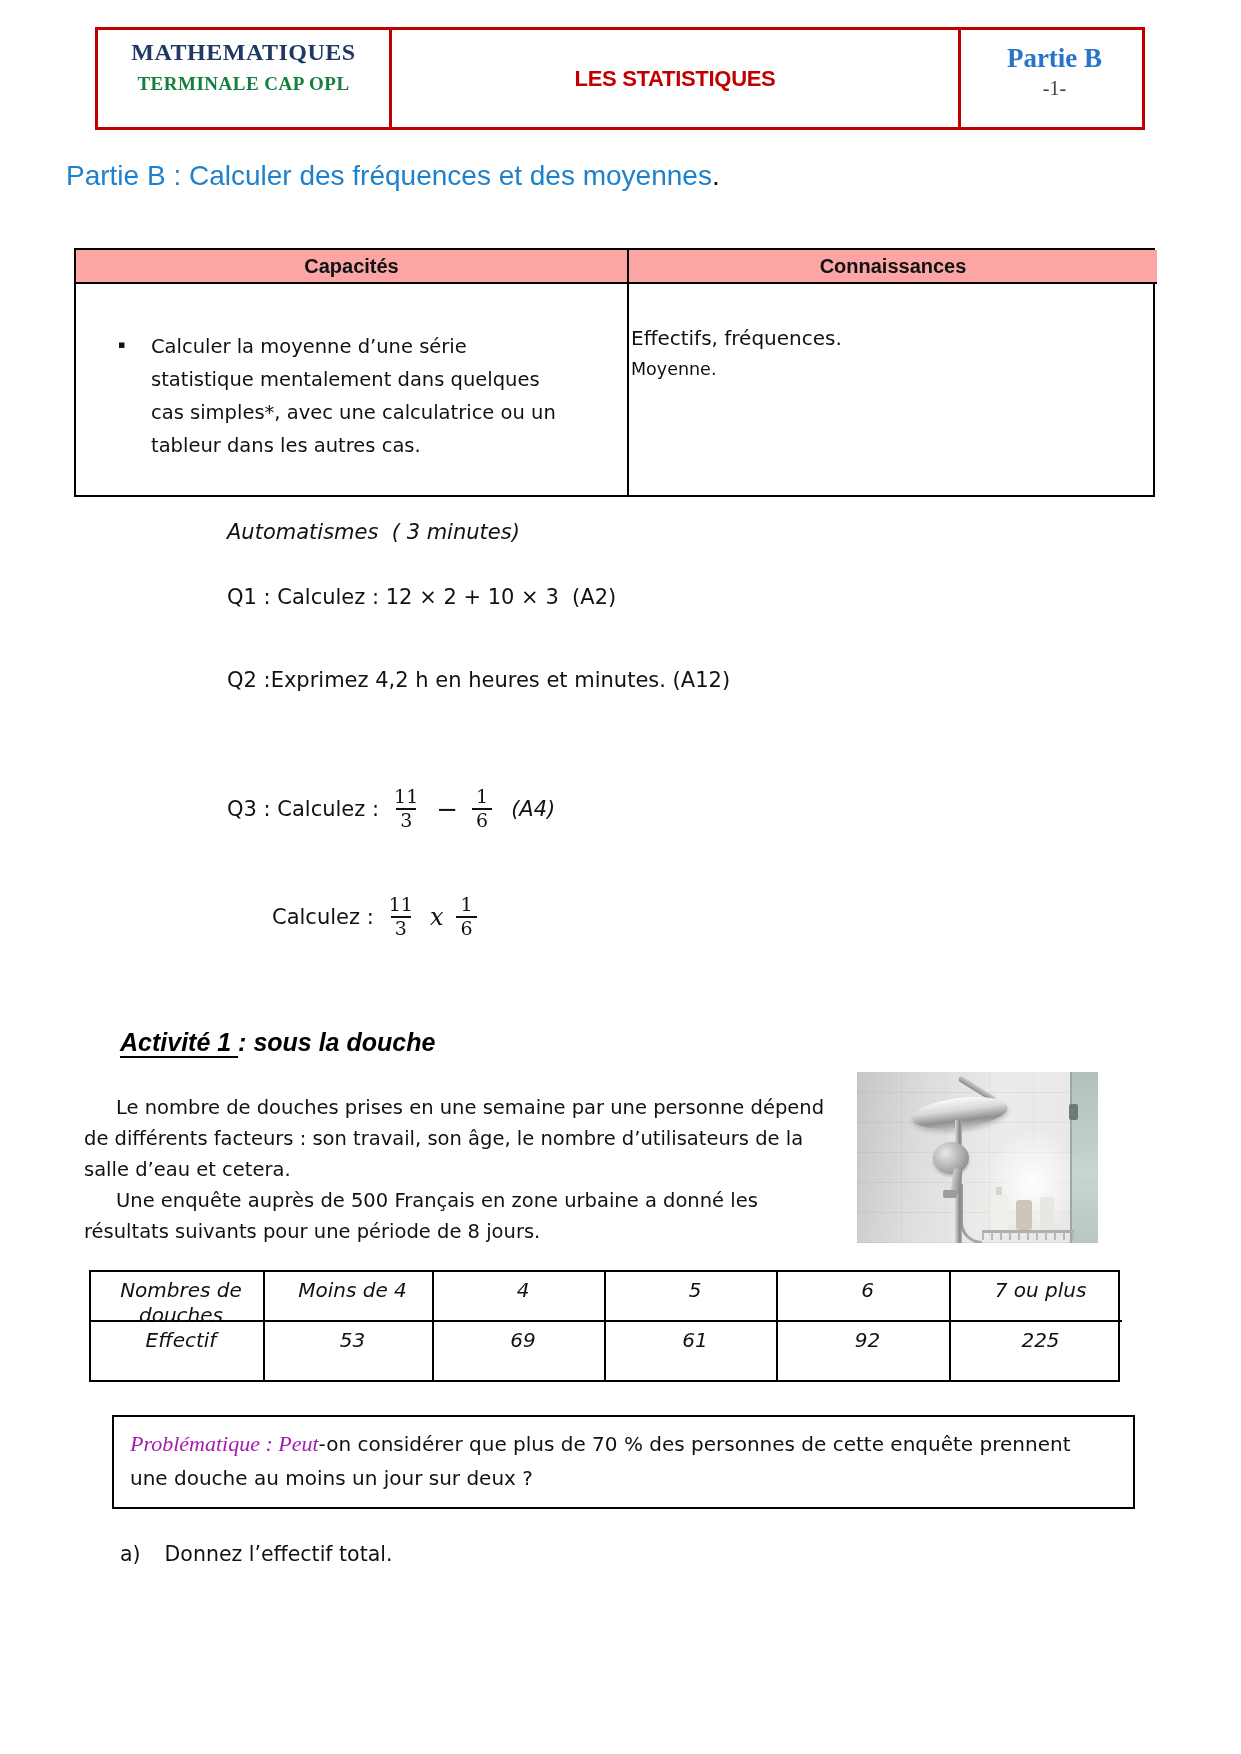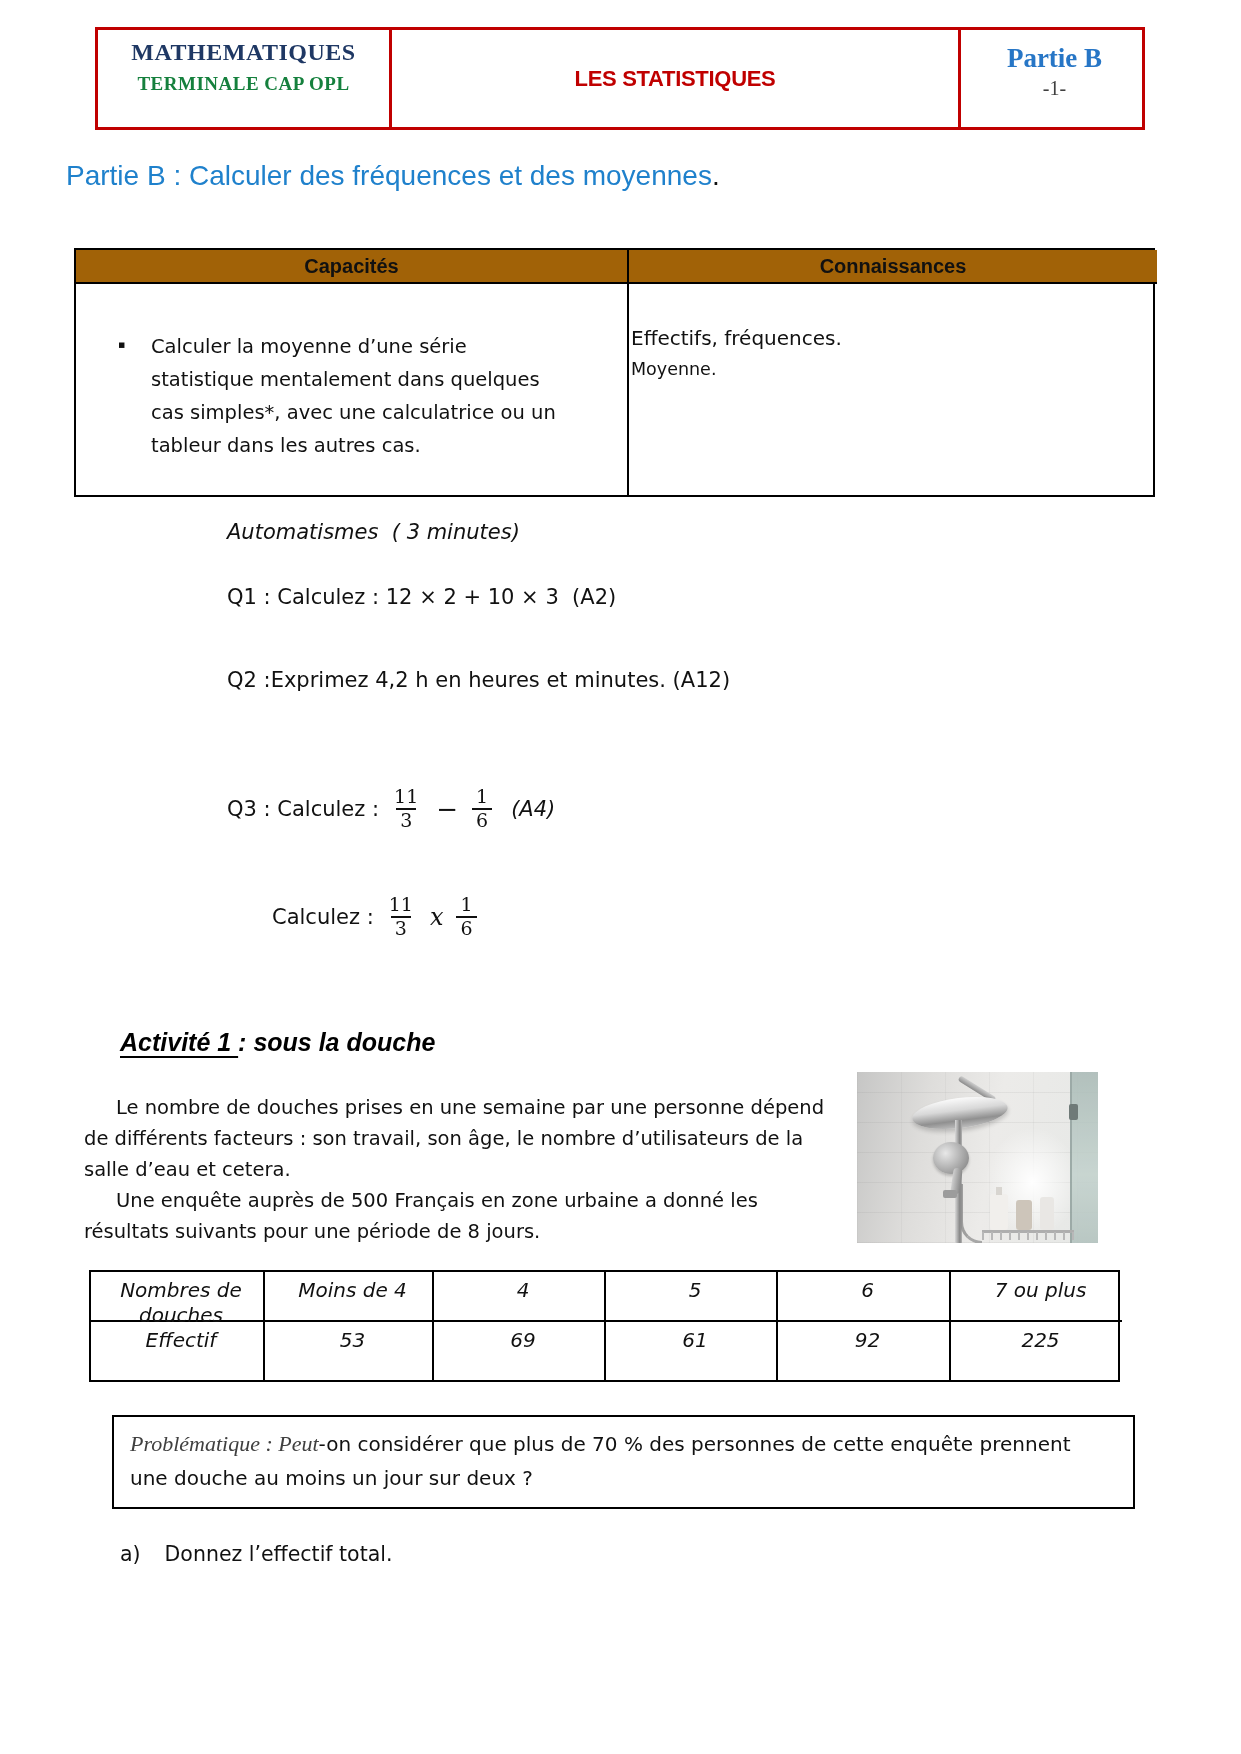--- a/index.html
+++ b/index.html
@@ -43,21 +43,21 @@
   
   .cap-table {
     position: absolute; left: 74px; top: 248px;
     width: 1081px;
     display: grid;
     grid-template-columns: 553px 528px;
     grid-template-rows: 34px 211px;
     border: 2px solid #000;
   }
   .cap-th {
-    background: #a16207;
+    background: #fca5a5;
     border-bottom: 2px solid #000;
     display: flex; align-items: center; justify-content: center;
     font-weight: bold; font-size: 20px; font-family: "Liberation Sans", sans-serif;
   }
   .cap-th-left, .cap-td-left { border-right: 2px solid #000; }
   .cap-td-left {
     display: flex; align-items: flex-start;
     padding: 46px 52px 0 42px;
   }
   .bullet { font-size: 11px; width: 33px; flex: 0 0 33px; padding-top: 8px; }
@@ -186,21 +186,21 @@
 
   
   .prob-box {
     position: absolute; left: 112px; top: 1415px; width: 1023px;
     border: 2px solid #000;
     padding: 10px 42px 12px 16px;
     font-size: 20px; line-height: 34px;
   }
   .prob-label {
     font-family: "Liberation Serif", serif; font-style: italic;
-    font-size: 22px; color: #404040;
+    font-size: 22px; color: #a21caf;
   }
 
   
   .question-a {
     position: absolute; left: 120px; top: 1542px;
     display: flex; gap: 24px; font-size: 20.5px;
   }
 </style>
 </head>
 <body>

